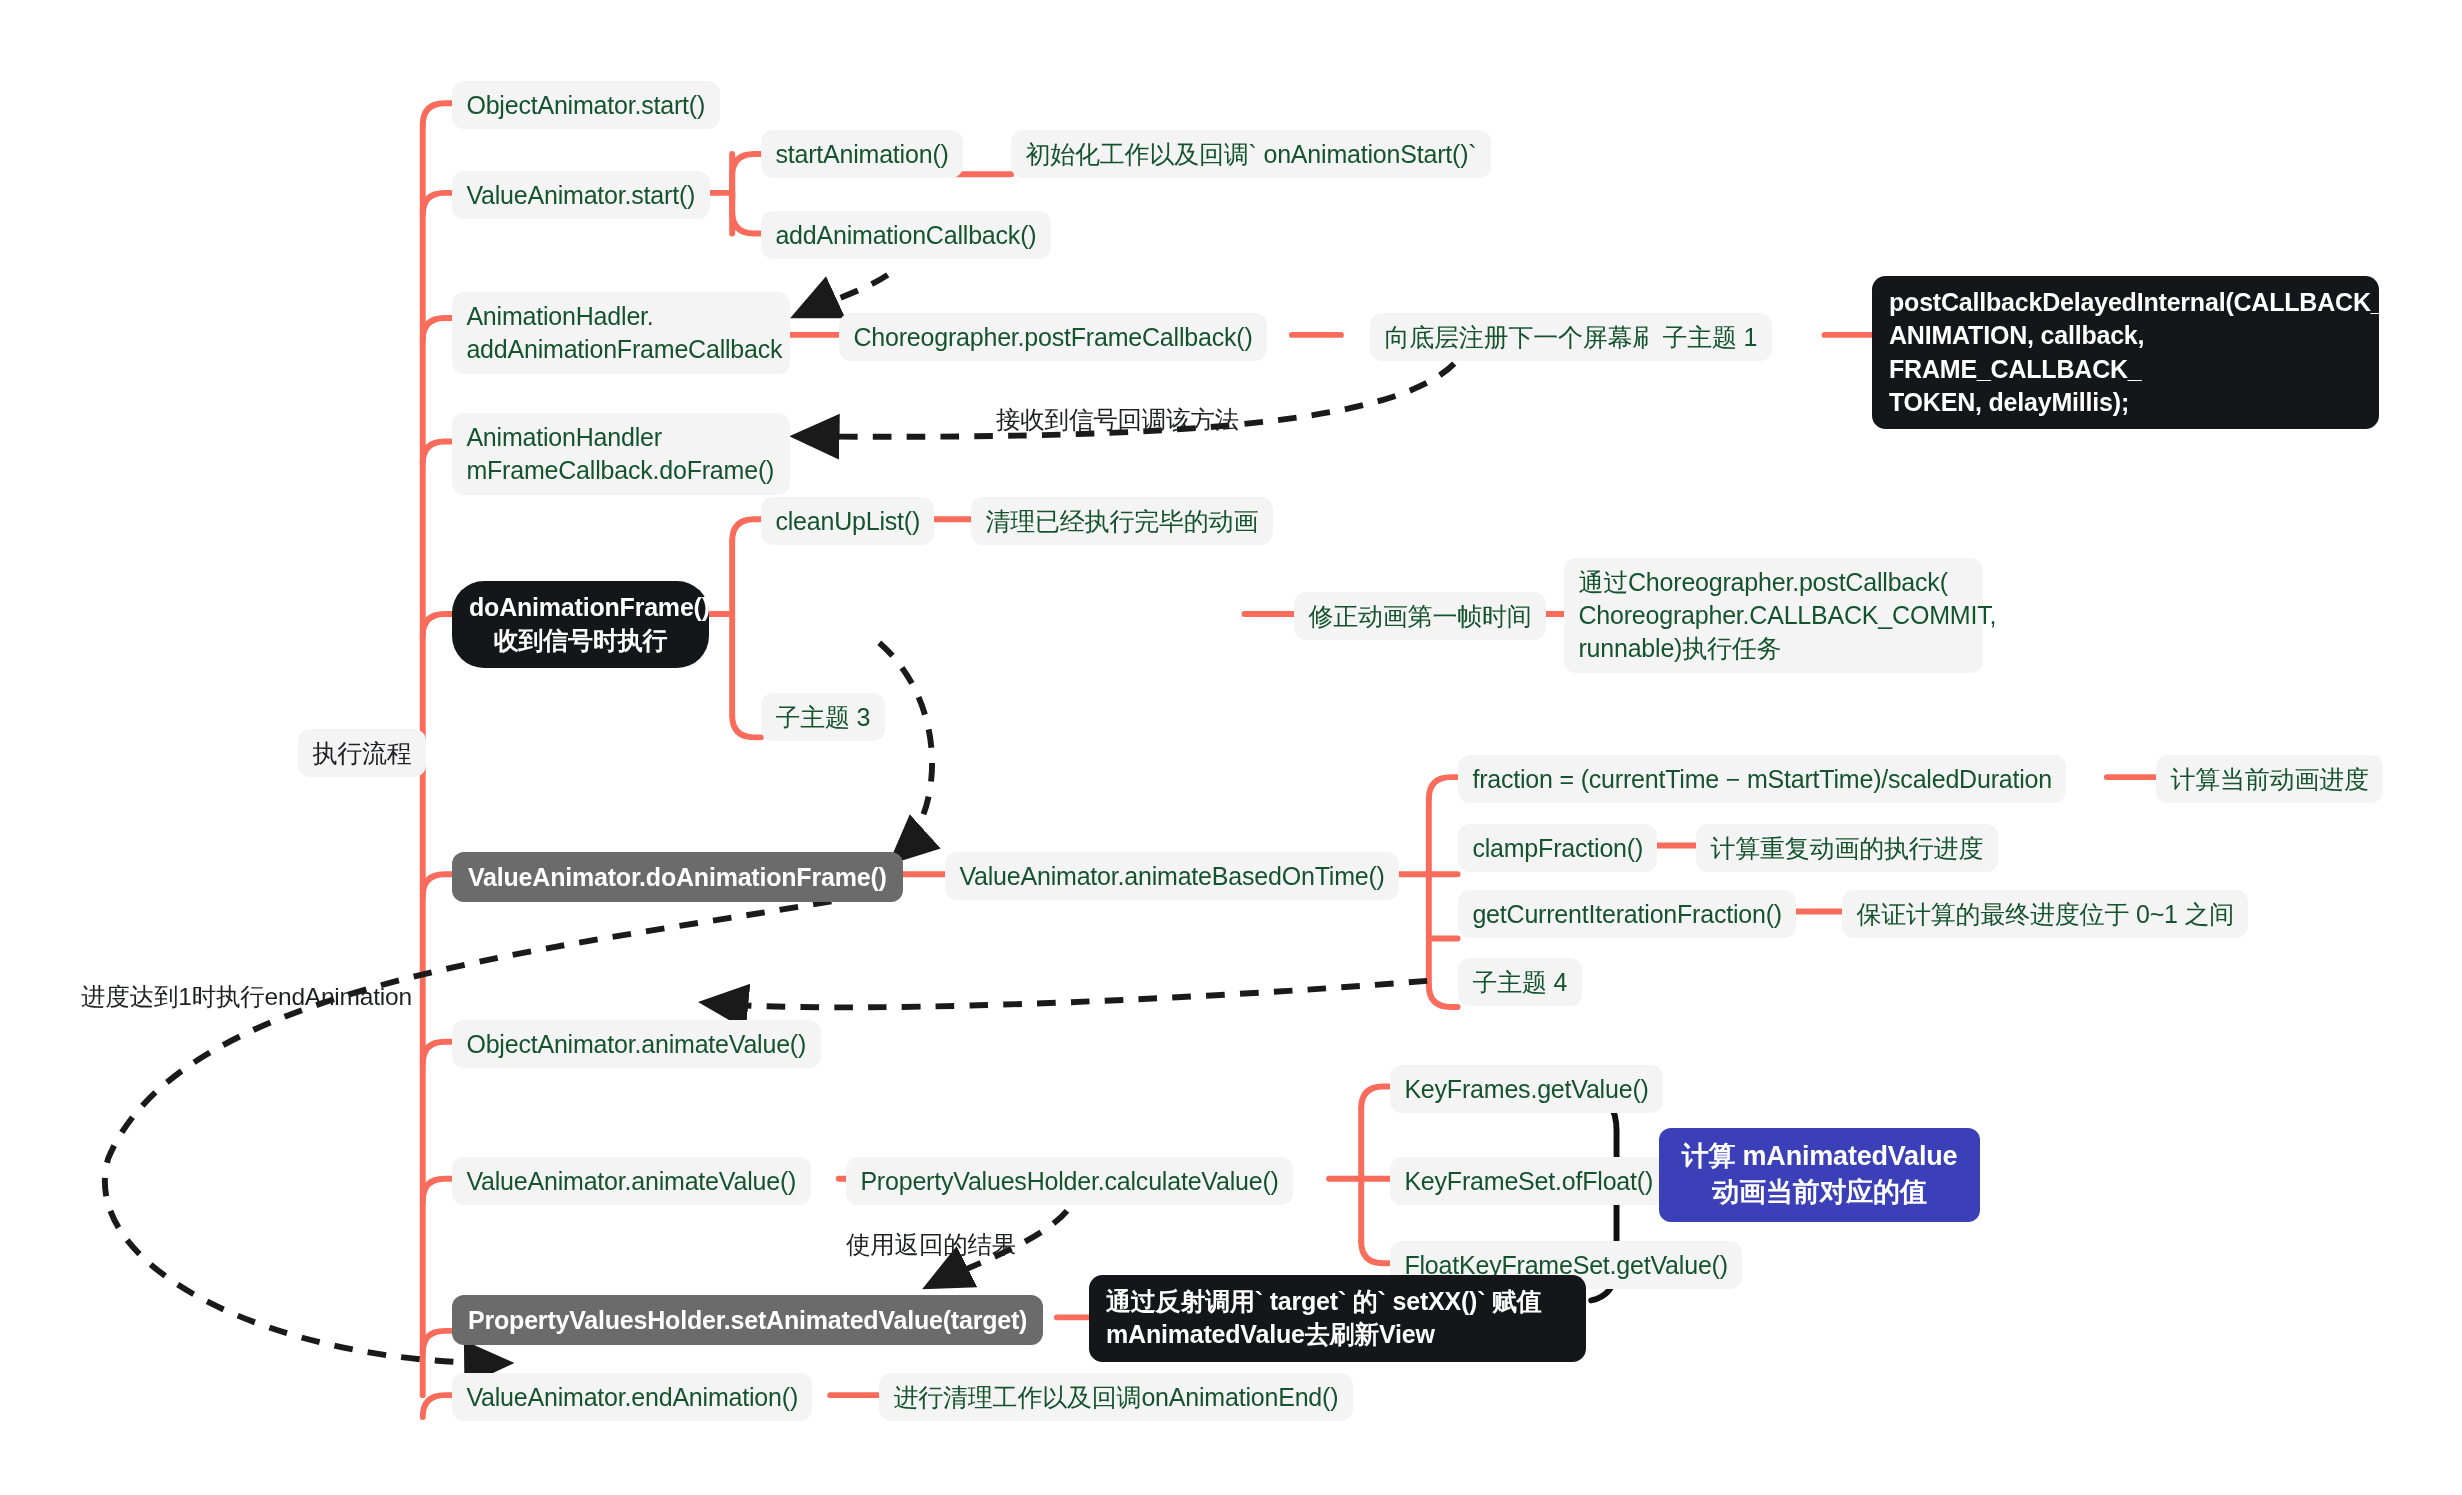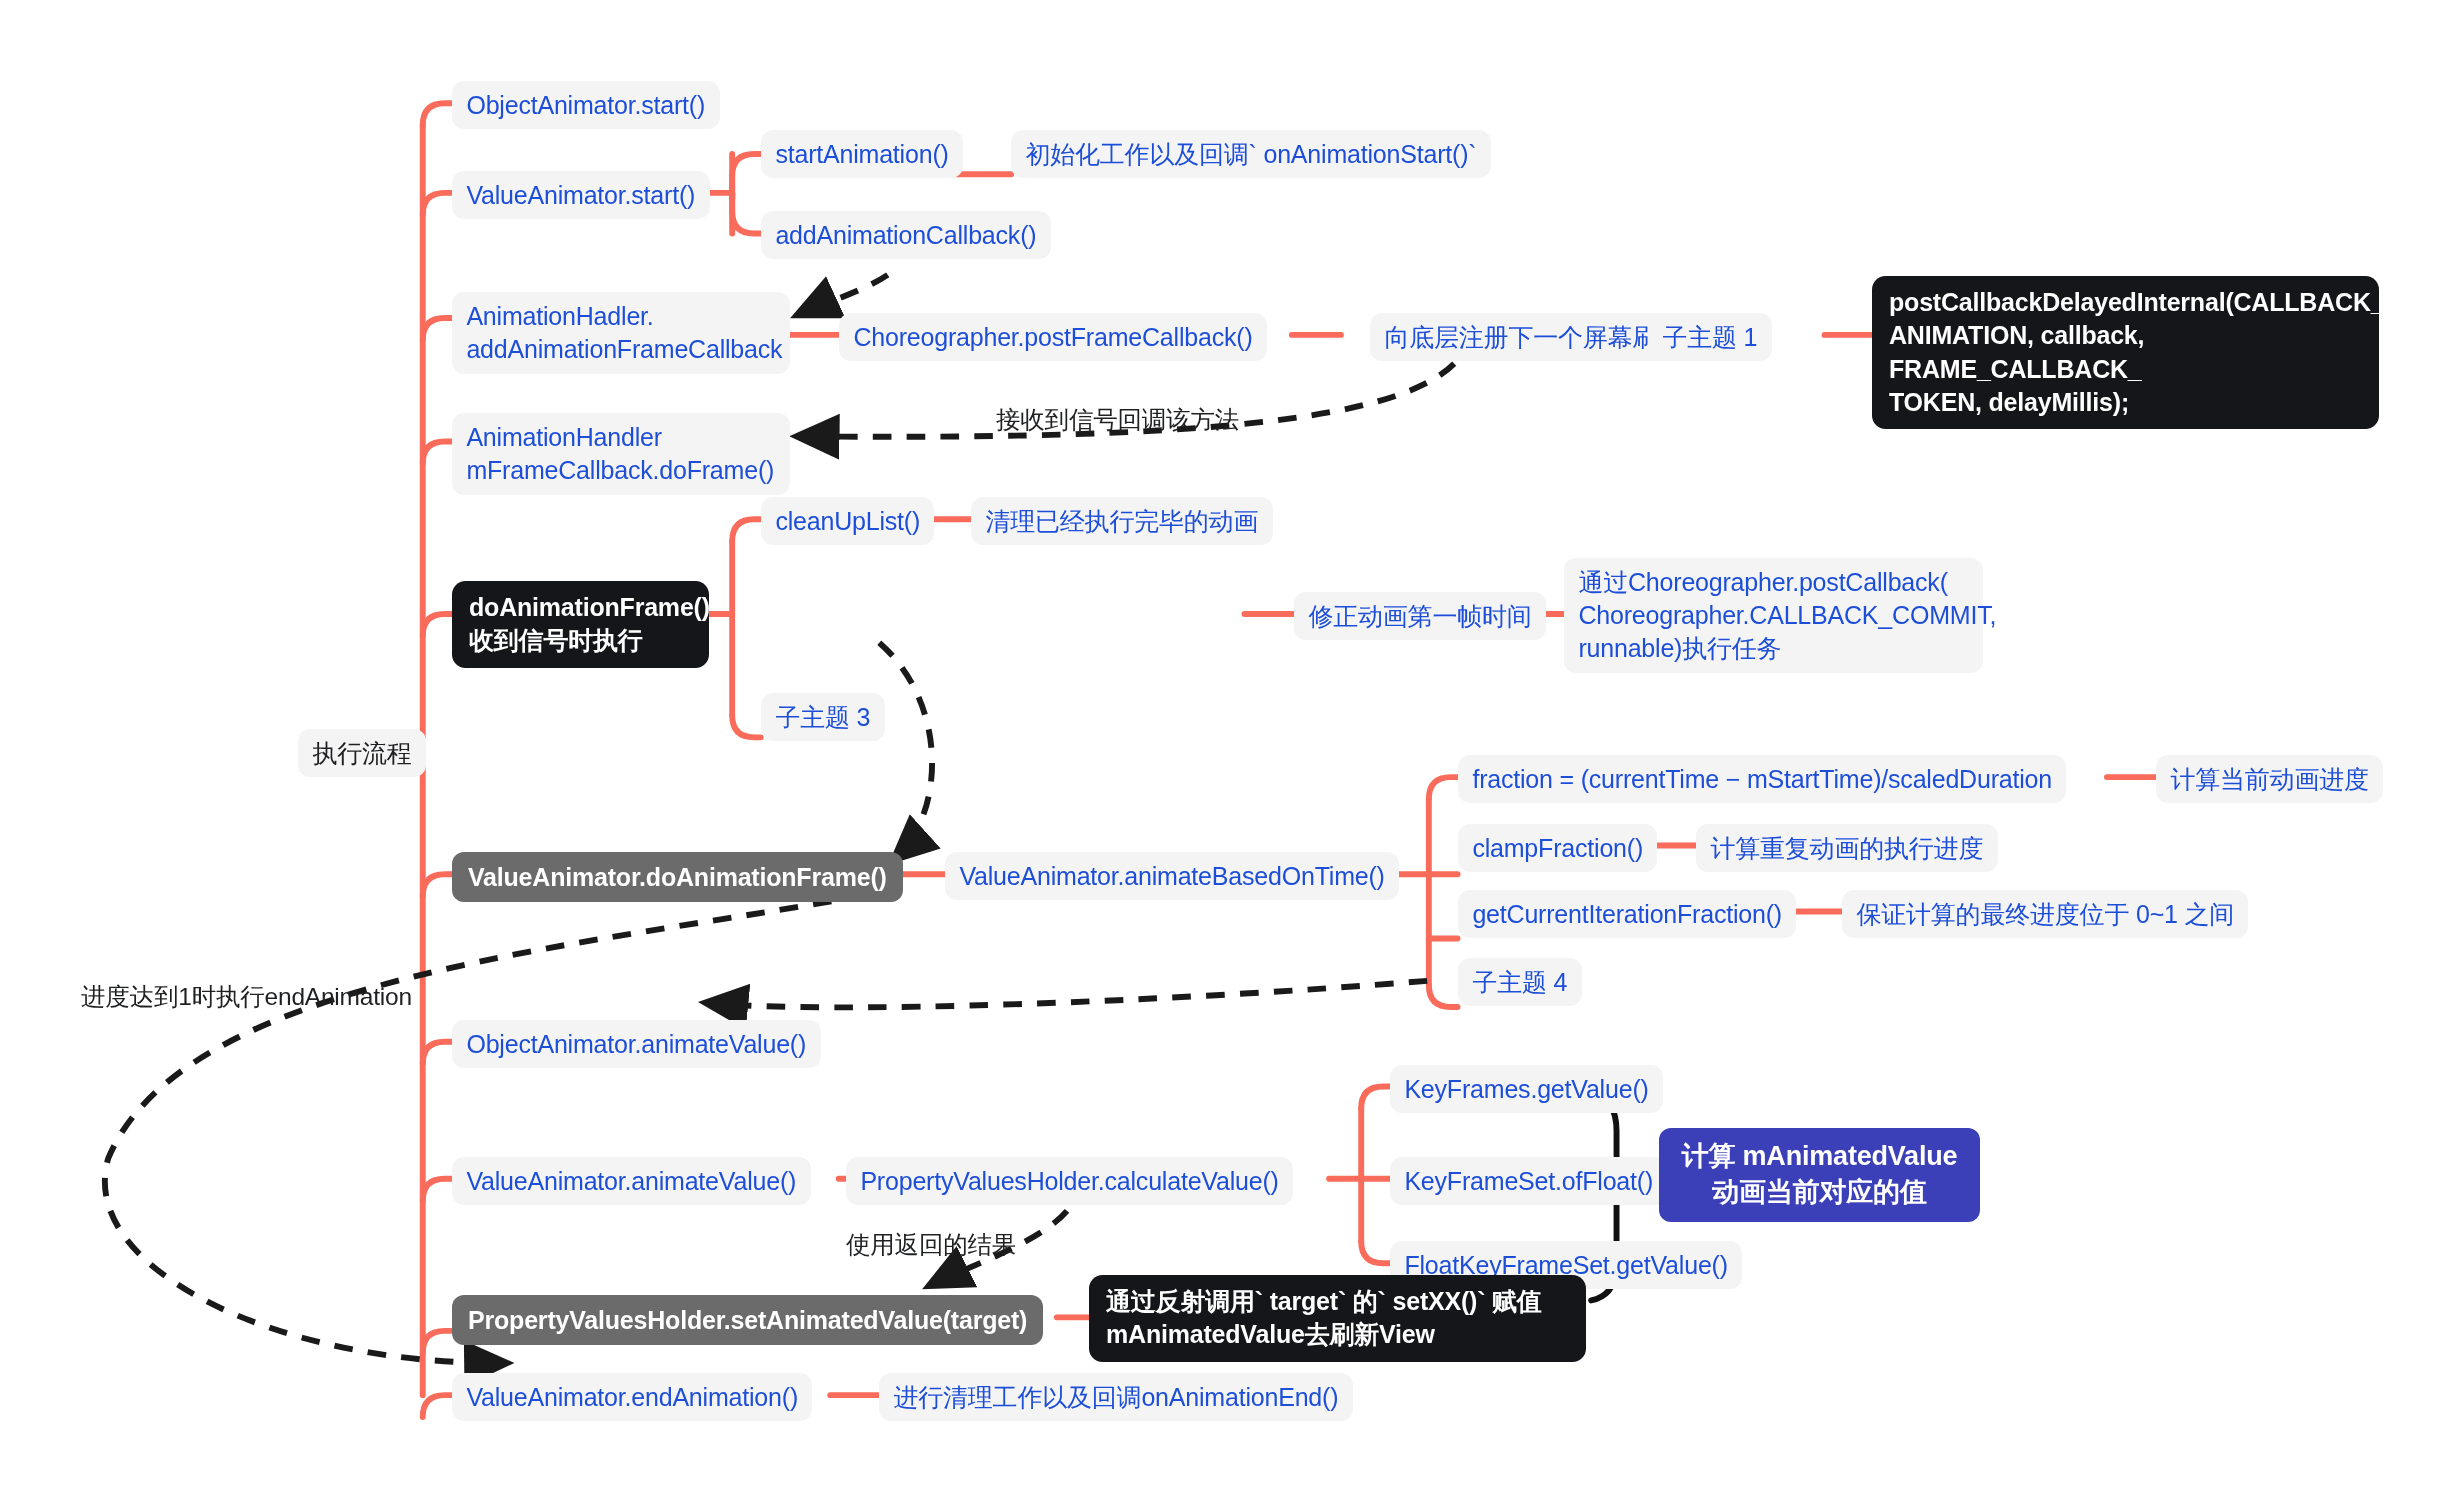--- a/index.html
+++ b/index.html
@@ -26,21 +26,21 @@
     box-sizing: border-box;
     display: flex;
     align-items: center;
     border-radius: 12px;
     white-space: pre;
     line-height: 1.33;
     letter-spacing: -0.2px;
   }
   .plain {
     background: #f4f4f5;
-    color: #1d4ed8;
+    color: #14532d;
     padding: 7.6px 14.4px;
     font-size: 25px;
     font-weight: 400;
   }
   .root {
     background: #f4f4f5;
     color: #1f2022;
     padding: 7.6px 14.4px;
     font-size: 25px;
   }
@@ -247,21 +247,21 @@
 
   <div class="node plain" style="left:1648px; top:313px;"><span>子主题 1</span></div>
 
   <div class="node black multiline" style="left:1872px; top:276px; width:507px;"><span>postCallbackDelayedInternal(CALLBACK_
 ANIMATION, callback, FRAME_CALLBACK_
 TOKEN, delayMillis);</span></div>
 
   <div class="node plain multiline" style="left:452px; top:413px; width:338px;"><span>AnimationHandler
 mFrameCallback.doFrame()</span></div>
 
-  <div class="node black multiline" style="left:452px; top:581px; width:257px; text-align:left;"><span>doAnimationFrame()
+  <div class="node black multiline" style="left:452px; top:581px; width:257px; text-align:center;border-radius:32px;"><span>doAnimationFrame()
 收到信号时执行</span></div>
 
   <div class="node plain" style="left:761px; top:497px;"><span>cleanUpList()</span></div>
 
   <div class="node plain" style="left:971px; top:497px;"><span>清理已经执行完毕的动画</span></div>
 
 
   <div class="node plain" style="left:1294px; top:592px;"><span>修正动画第一帧时间</span></div>
 
   <div class="node plain multiline" style="left:1564px; top:558px; width:419px;"><span>通过Choreographer.postCallback(

